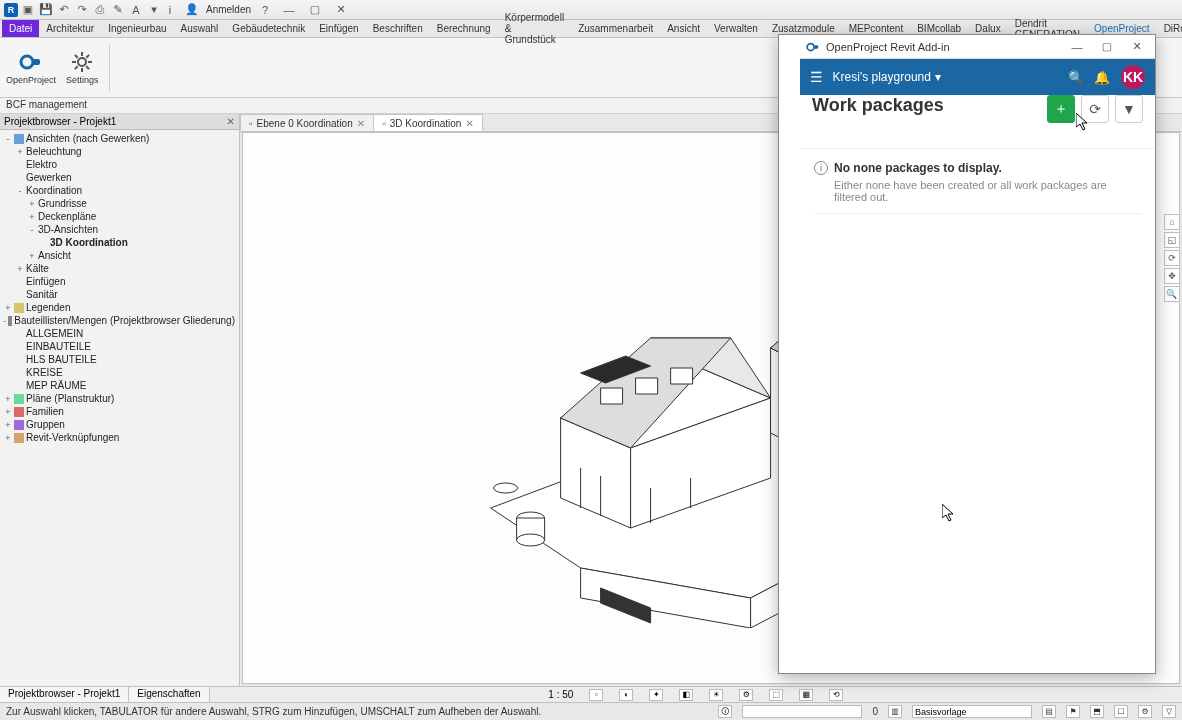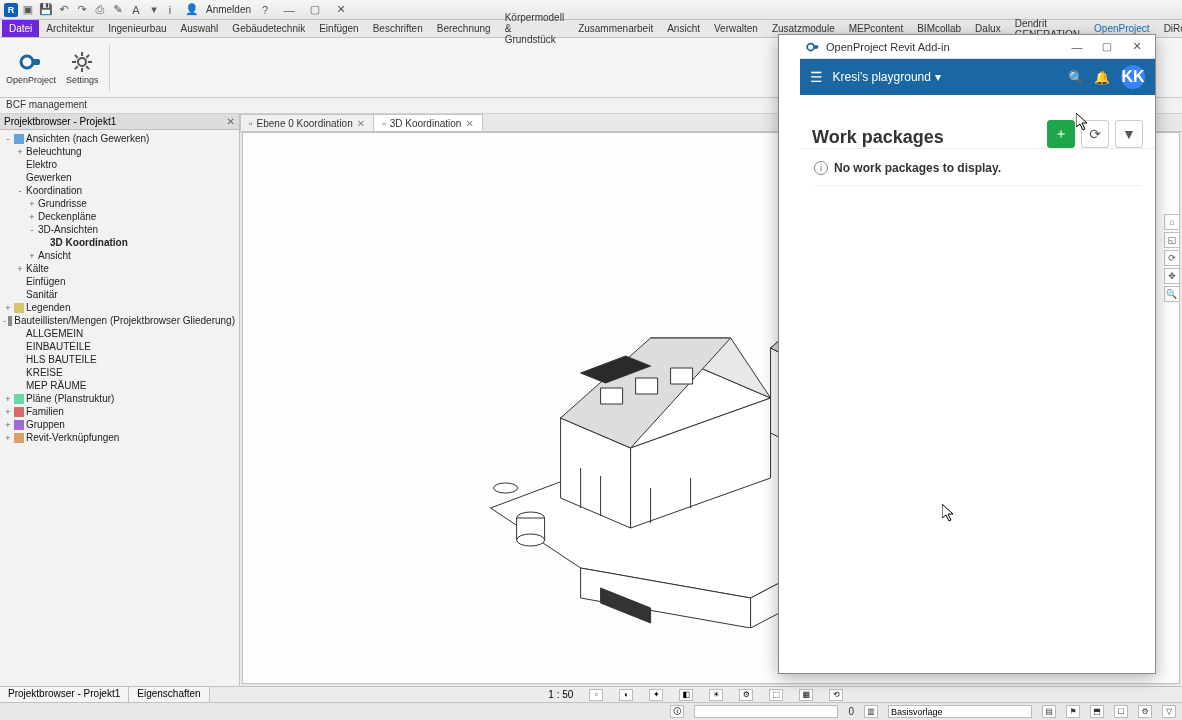--- a/index.html
+++ b/index.html
@@ -64,36 +64,36 @@
 
 .doc-tabs { height: 16px; background:#ececec; border-top:1px solid #c0c0c0; display:flex; align-items:stretch; font-size:10px; }
 .doc-tab { padding:1px 8px; border-right:1px solid #c0c0c0; cursor:pointer; background:#f5f5f5; }
 .doc-tabs .spacer { flex:1; }
 .doc-tabs .scale-ctl { display:flex; align-items:center; gap:16px; padding:0 6px;justify-content:flex-end; }
 .doc-tabs .scale-ctl .sbtn { width:14px; height:12px; border:1px solid #bbb; background:#fff; font-size:8px; display:flex; align-items:center; justify-content:center; cursor:pointer; }
 
 
 .status-bar { height: 18px; background:#e8e8e8; border-top:1px solid #c0c0c0; font-size:10px; color:#333; display:flex; align-items:center; padding:0 6px; gap:10px; }
 .status-bar .spacer { flex:1; }
-.status-bar .sb-input { height:13px; width:144px; border:1px solid #bbb; background:#fff; font-size:9px; padding:0 2px; }
+.status-bar .sb-input { height:13px; width:120px; border:1px solid #bbb; background:#fff; font-size:9px; padding:0 2px; }
 .status-bar .sb-btn { width:14px; height:13px; border:1px solid #bbb; background:#fff; display:inline-flex; align-items:center; justify-content:center; font-size:8px; cursor:pointer; }
 
 
 .op-panel { position:absolute; top:34px; left:778px; width:378px; height:640px; background:#fff; border:1px solid #888; box-shadow: 0 4px 16px rgba(0,0,0,0.3); display:flex; flex-direction:column; z-index:100;padding-left:21px; }
 .op-titlebar { height:24px; background:#fff; border-bottom:1px solid #ddd; display:flex; align-items:center; padding:0 6px; gap:6px; }
 .op-titlebar .op-logo { width:14px; height:14px; }
 .op-titlebar .op-title { flex:1; font-size:11px; color:#333; }
 .op-titlebar .op-wbtn { width:24px; height:20px; display:flex; align-items:center; justify-content:center; color:#555; cursor:pointer; font-size:11px; }
 .op-topbar { height:36px; background:#1a67a3; color:#fff; display:flex; align-items:center; padding:0 10px; gap:10px; }
 .op-topbar .hamburger { cursor:pointer; font-size:14px; }
 .op-topbar .proj-name { font-size:12px; cursor:pointer; display:flex; align-items:center; gap:4px; }
 .op-topbar .spacer { flex:1; }
 .op-topbar .tb-icon { cursor:pointer; font-size:13px; }
-.op-topbar .avatar { width:24px; height:24px; border-radius:50%; background:#3b82f6; display:flex; align-items:center; justify-content:center; font-size:16px; font-weight:bold; }
-.op-toolbar { height:54px; display:flex; align-items:flex-end; padding:0 12px; border-bottom:1px solid #eee; }
+.op-topbar .avatar { width:24px; height:24px; border-radius:50%; background:#be185d; display:flex; align-items:center; justify-content:center; font-size:14px; font-weight:bold; }
+.op-toolbar { height:54px; display:flex; align-items:flex-start; padding:0 12px; border-bottom:1px solid #eee; }
 .op-toolbar .op-heading { flex:1; font-size:18px; font-weight:600; color:#333; }
 .op-toolbar .op-act { width:28px; height:28px; margin-left:6px; display:flex; align-items:center; justify-content:center; border:1px solid #ccc; border-radius:3px; cursor:pointer; color:#555; font-size:14px; }
 .op-toolbar .op-act.primary { background:#1fa64a; border-color:#1fa64a; color:#fff; }
 .op-content { flex:1; padding:12px 14px; overflow:auto; }
 .op-empty-row { display:flex; align-items:center; gap:6px; font-size:12px; color:#333; margin-bottom:4px; }
 .op-empty-row .info-icon { width:14px; height:14px; border:1px solid #888; border-radius:50%; display:flex; align-items:center; justify-content:center; font-size:9px; color:#666; }
 .op-empty-sub { font-size:11px; color:#888; margin-left:20px; }
 .op-empty-divider { border-bottom:1px solid #eee; margin-top:10px; }
 
 .cursor-ptr { position:absolute; width:12px; height:18px; pointer-events:none; z-index:200; }
@@ -380,20 +380,21 @@
     <span class="sbtn">☀</span>
     <span class="sbtn">⚙</span>
     <span class="sbtn">⬚</span>
     <span class="sbtn">▦</span>
     <span class="sbtn">⟲</span>
   </div>
   <div class="spacer"></div>
 </div>
 
 <div class="status-bar">
+  <span>Zur Auswahl klicken, TABULATOR für andere Auswahl, STRG zum Hinzufügen, UMSCHALT zum Aufheben der Auswahl.</span>
   <div class="spacer"></div>
   <span class="sb-btn">🛈</span>
   <input class="sb-input" placeholder="" style="">
   <span>0</span>
   <span class="sb-btn">▥</span>
   <input class="sb-input" readonly="" value="Basisvorlage" style="">
   <span class="sb-btn">▤</span>
   <span class="sb-btn">⚑</span>
   <span class="sb-btn">⬒</span>
   <span class="sb-btn">☐</span>
@@ -425,22 +426,23 @@
   </div>
   <div class="op-toolbar">
     <span class="op-heading">Work packages</span>
     <span class="op-act primary">＋</span>
     <span class="op-act">⟳</span>
     <span class="op-act">▼</span>
   </div>
   <div class="op-content">
     <div class="op-empty-row">
       <span class="info-icon">i</span>
-      <span style="font-weight:600;">No work packages to display.</span>
+      <span style="font-weight:600;">No none packages to display.</span>
     </div>
+    <div class="op-empty-sub">Either none have been created or all work packages are filtered out.</div>
     <div class="op-empty-divider"></div>
   </div>
 </div>
 
 <svg class="cursor-ptr" style="top:113px; left:1076px;" viewBox="0 0 12 18">
     <polygon points="0,0 0,14 4,11 7,17 9,16 6,10 11,10" fill="#fff" stroke="#000"></polygon>
   </svg>
 <svg class="cursor-ptr" style="top:504px; left:942px;" viewBox="0 0 12 18">
     <polygon points="0,0 0,14 4,11 7,17 9,16 6,10 11,10" fill="#fff" stroke="#000"></polygon>
   </svg>

